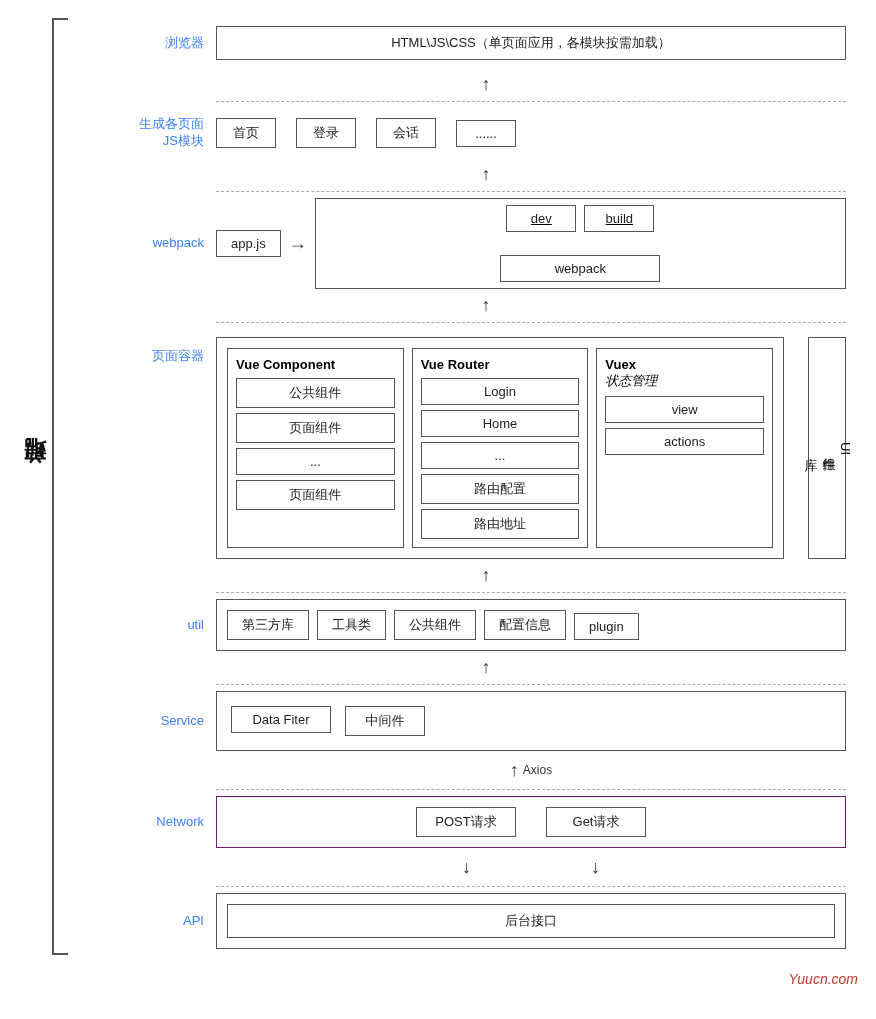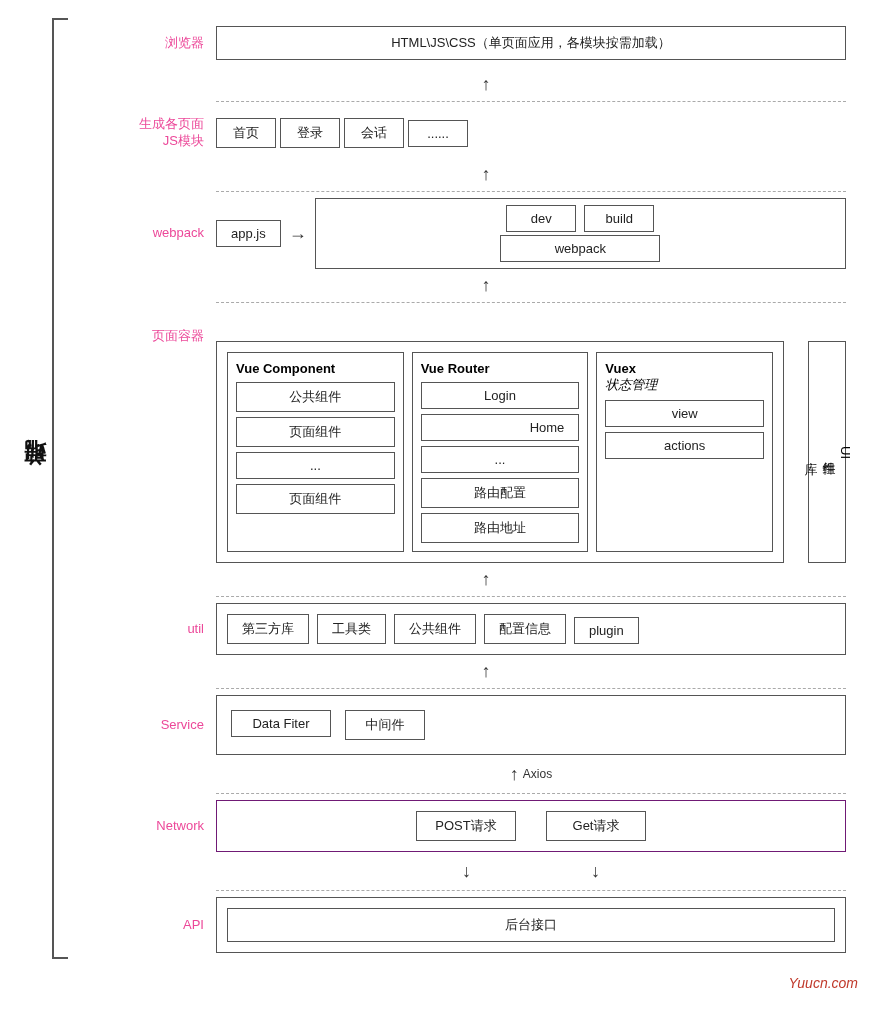--- a/index.html
+++ b/index.html
@@ -15,21 +15,21 @@
     .section-row {
       display: flex;
       align-items: center;
       margin-bottom: 6px;
       min-height: 50px;
     }
     .section-label {
       width: 90px;
       min-width: 90px;
       font-size: 13px;
-      color: #ec4899;
+      color: #3b82f6;
       text-align: right;
       padding-right: 12px;
       line-height: 1.4;
     }
     .section-content {
       flex: 1;
       position: relative;
     }
     
     .divider {
@@ -54,21 +54,21 @@
       border: 1px solid #555;
       padding: 7px 10px;
       background: #fff;
       font-size: 13px;
       color: #222;
       text-align: center;
     }
     
     .js-modules {
       display: flex;
-      gap: 4px;
+      gap: 20px;
       align-items: center;
     }
     
     .page-container-outer {
       border: 1px solid #555;
       padding: 10px;
       display: flex;
       gap: 8px;
     }
     .vue-component-box, .vue-router-box, .vuex-box {
@@ -188,22 +188,23 @@
       gap: 8px;
     }
     .webpack-right {
       flex: 1;
       border: 1px solid #555;
       padding: 6px 8px;
     }
     .webpack-right-top {
       display: flex;
       gap: 8px;
-      margin-bottom: 3px;
+      margin-bottom: 23px;
       justify-content: center;
+      text-decoration: underline;
     }
     .webpack-right-bottom {
       text-align: center;
     }
     .arrow-right {
       font-size: 18px;
       color: #333;
     }
     
     .vuex-title-row {
@@ -271,39 +272,39 @@
       </div>
     </div>
 
     <div class="up-arrow-center">↑</div>
 
     <hr class="divider">
 
     <div class="section-row" style="align-items:flex-start; padding-top:8px;">
       <div class="section-label" style="padding-top:10px;">页面容器</div>
       <div class="section-content">
-        <div style="display:flex; gap:24px; align-items:stretch;margin-top:24px;">
+        <div style="display:flex; gap:24px; align-items:stretch;">
 
           <div class="page-container-outer" style="flex:1;">
 
             <div class="vue-component-box">
               <div class="vue-box-title">Vue Component</div>
               <div class="vue-items">
                 <div class="box" style="width:100%; text-align:center;">公共组件</div>
                 <div class="box" style="width:100%; text-align:center;">页面组件</div>
                 <div class="box" style="width:100%; text-align:center;">...</div>
                 <div class="box" style="width:100%; text-align:center;">页面组件</div>
               </div>
             </div>
 
             <div class="vue-router-box">
               <div class="vue-box-title">Vue Router</div>
               <div class="vue-items">
                 <div class="box" style="width:100%; text-align:center;">Login</div>
-                <div class="box" style="width:100%; text-align:right;">Home</div>
+                <div class="box" style="width:100%; text-align:center;">Home</div>
                 <div class="box" style="width:100%; text-align:center;">...</div>
                 <div class="box" style="width:100%; text-align:center;">路由配置</div>
                 <div class="box" style="width:100%; text-align:center;">路由地址</div>
               </div>
             </div>
 
             <div class="vuex-box">
               <div class="vuex-title-row">
                 <span style="font-weight:bold; font-size:13px;">Vuex</span>
                 <span style="font-size:13px; margin-bottom:6px;font-style:italic;">状态管理</span>

